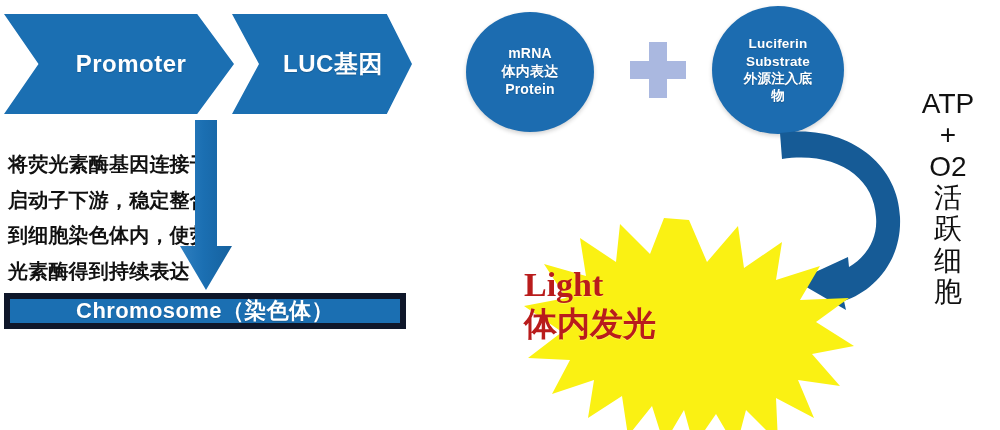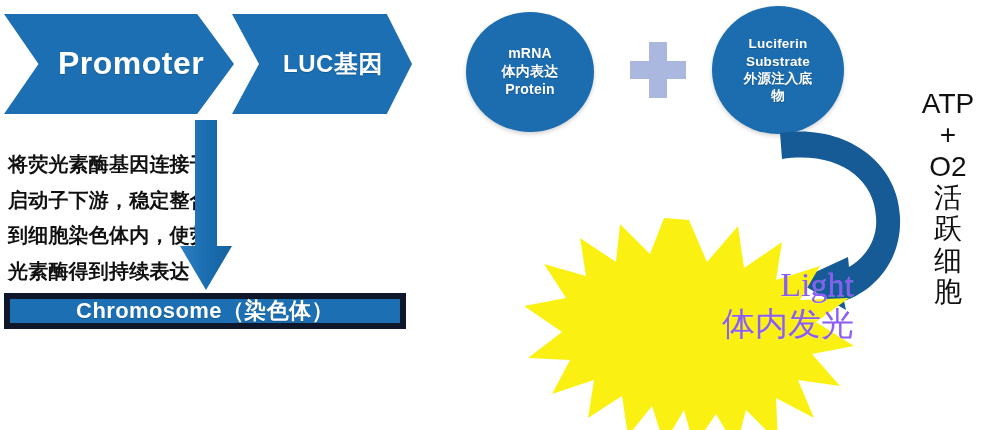--- a/index.html
+++ b/index.html
@@ -14,21 +14,21 @@
   
   .chev-wrap{position:absolute;left:0px;top:14px;width:410px;height:100px;}
   .chev{position:absolute;top:0;height:100px;background:#1B6FB2;
         display:flex;align-items:center;justify-content:center;}
   .chev1{left:4px;width:230px;
         clip-path:polygon(0% 0%, 84% 0%, 100% 50%, 84% 100%, 0% 100%, 15% 50%);}
   .chev2{left:232px;width:180px;
         clip-path:polygon(0% 0%, 86% 0%, 100% 50%, 86% 100%, 0% 100%, 15% 50%);}
   .chev-txt{color:#ffffff;font-weight:bold;text-align:center;line-height:1.12;
         letter-spacing:.5px;text-shadow:0 1px 1px rgba(0,0,0,.18);}
-  .chev1 .chev-txt{font-size:32px;padding-left:24px;}
+  .chev1 .chev-txt{font-size:24px;padding-left:24px;}
   .chev2 .chev-txt{font-size:24px;padding-left:22px;}
 
   
   .para{position:absolute;left:8px;top:147px;width:205px;
         font-size:20px;font-weight:bold;color:#111;line-height:1.78;
         letter-spacing:.2px;}
 
   
   .down-arrow{position:absolute;left:178px;top:120px;width:56px;height:172px;}
 
@@ -58,21 +58,21 @@
 
   
   .atp{position:absolute;left:908px;top:88px;width:80px;
         display:flex;flex-direction:column;align-items:center;
         font-size:28px;color:#111;line-height:1.12;letter-spacing:0;}
   .atp div{text-align:right;}
 
   
   .burst{position:absolute;left:524px;top:218px;width:330px;height:230px;}
   .burst-txt{position:absolute;left:524px;top:266px;width:330px;
-        text-align:right;color:#8b5cf6;font-weight:normal;
+        text-align:left;color:#b91c1c;font-weight:bold;
         text-shadow:0 1px 0 rgba(255,255,255,.25);}
   .burst-en{font-size:34px;font-family:"Liberation Serif","DejaVu Serif",serif;line-height:1.1;}
   .burst-cn{font-size:33px;line-height:1.18;margin-top:2px;}
 </style>
 </head>
 <body>
 
 <div id="stage">
 
   <div class="chev-wrap">

